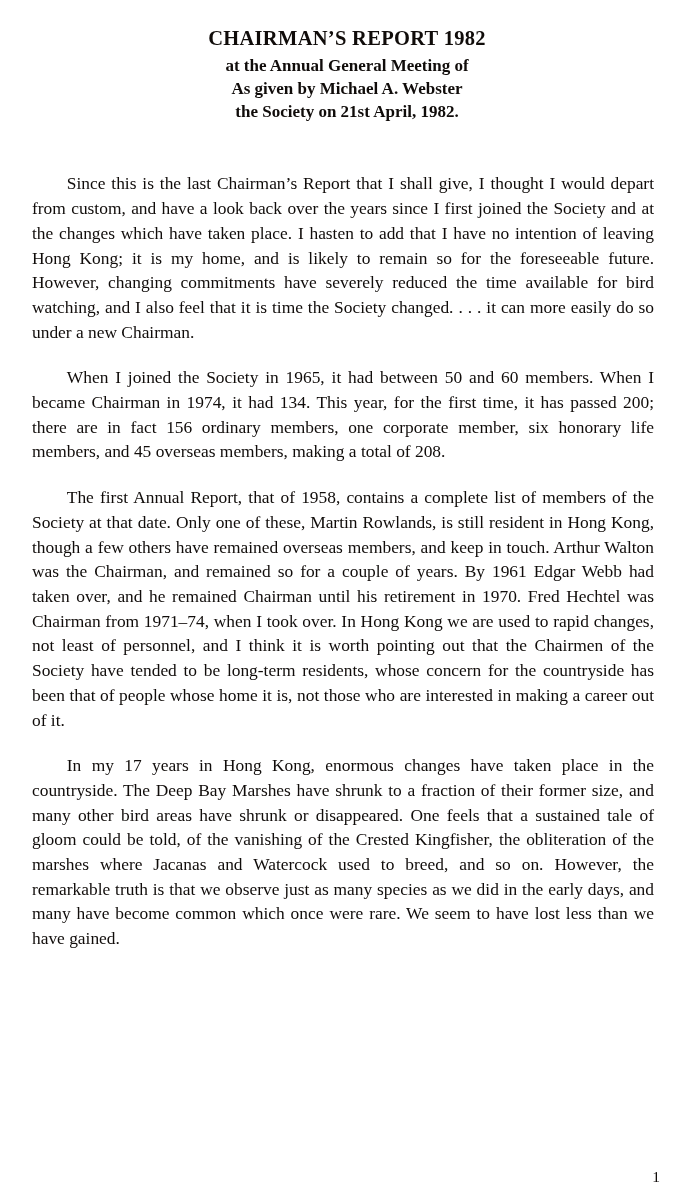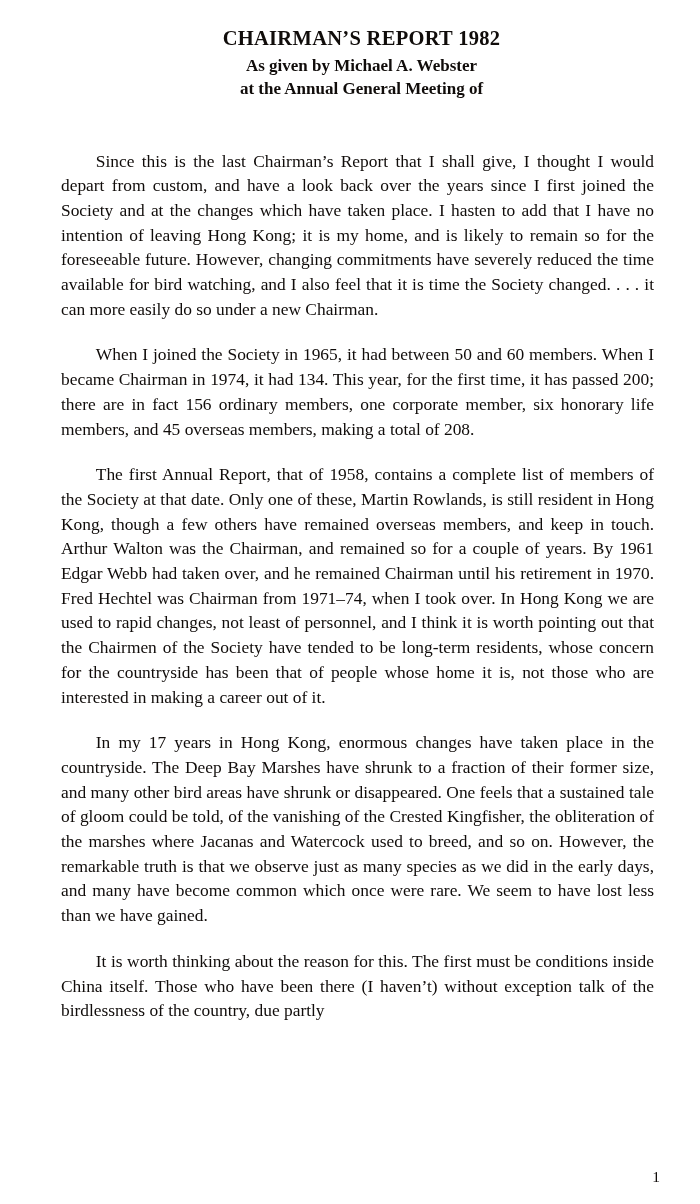--- a/index.html
+++ b/index.html
@@ -12,21 +12,21 @@
     height: 1204px;
     font-family: "Liberation Serif", "DejaVu Serif", serif;
     color: #100c0a;
     position: relative;
     overflow: hidden;
   }
   .page {
     width: 700px;
     height: 1204px;
     box-sizing: border-box;
-    padding: 26px 38px 0 61px;
+    padding: 26px 38px 0 32px;
     position: relative;
   }
   .title-block {
     text-align: center;
     margin: 0 0 48px 0;
   }
   .title-main {
     font-size: 20.5px;
     font-weight: bold;
     letter-spacing: 0.3px;
@@ -58,25 +58,25 @@
     font-family: "Liberation Serif", "DejaVu Serif", serif;
   }
 </style>
 </head>
 <body>
 
 <div class="page">
 
   <div class="title-block">
     <div class="title-main">CHAIRMAN’S REPORT 1982</div>
+    <div class="title-sub">at the Annual General Meeting of</div>
     <div class="title-sub">As given by Michael A. Webster</div>
-    <div class="title-sub">at the Annual General Meeting of</div>
+    <div class="title-sub">the Society on 21st April, 1982.</div>
   </div>
 
   <div class="body-text indent">Since this is the last Chairman’s Report that I shall give, I thought I would depart from custom, and have a look back over the years since I first joined the Society and at the changes which have taken place. I hasten to add that I have no intention of leaving Hong Kong; it is my home, and is likely to remain so for the foreseeable future. However, changing commitments have severely reduced the time available for bird watching, and I also feel that it is time the Society changed. . . . it can more easily do so under a new Chairman.</div>
   <div class="body-text indent">When I joined the Society in 1965, it had between 50 and 60 members. When I became Chairman in 1974, it had 134. This year, for the first time, it has passed 200; there are in fact 156 ordinary members, one corporate member, six honorary life members, and 45 overseas members, making a total of 208.</div>
   <div class="body-text indent">The first Annual Report, that of 1958, contains a complete list of members of the Society at that date. Only one of these, Martin Rowlands, is still resident in Hong Kong, though a few others have remained overseas members, and keep in touch. Arthur Walton was the Chairman, and remained so for a couple of years. By 1961 Edgar Webb had taken over, and he remained Chairman until his retirement in 1970. Fred Hechtel was Chairman from 1971–74, when I took over. In Hong Kong we are used to rapid changes, not least of personnel, and I think it is worth pointing out that the Chairmen of the Society have tended to be long-term residents, whose concern for the countryside has been that of people whose home it is, not those who are interested in making a career out of it.</div>
   <div class="body-text indent">In my 17 years in Hong Kong, enormous changes have taken place in the countryside. The Deep Bay Marshes have shrunk to a fraction of their former size, and many other bird areas have shrunk or disappeared. One feels that a sustained tale of gloom could be told, of the vanishing of the Crested Kingfisher, the obliteration of the marshes where Jacanas and Watercock used to breed, and so on. However, the remarkable truth is that we observe just as many species as we did in the early days, and many have become common which once were rare. We seem to have lost less than we have gained.</div>
-  <div class="body-text indent">It is worth thinking about the reason for this. The first must be conditions inside China itself. Those who have been there (I haven’t) without exception talk of the birdlessness of the country, due partly</div>
 
   <div class="page-number">1</div>
 
 </div>
 
 </body></html>

